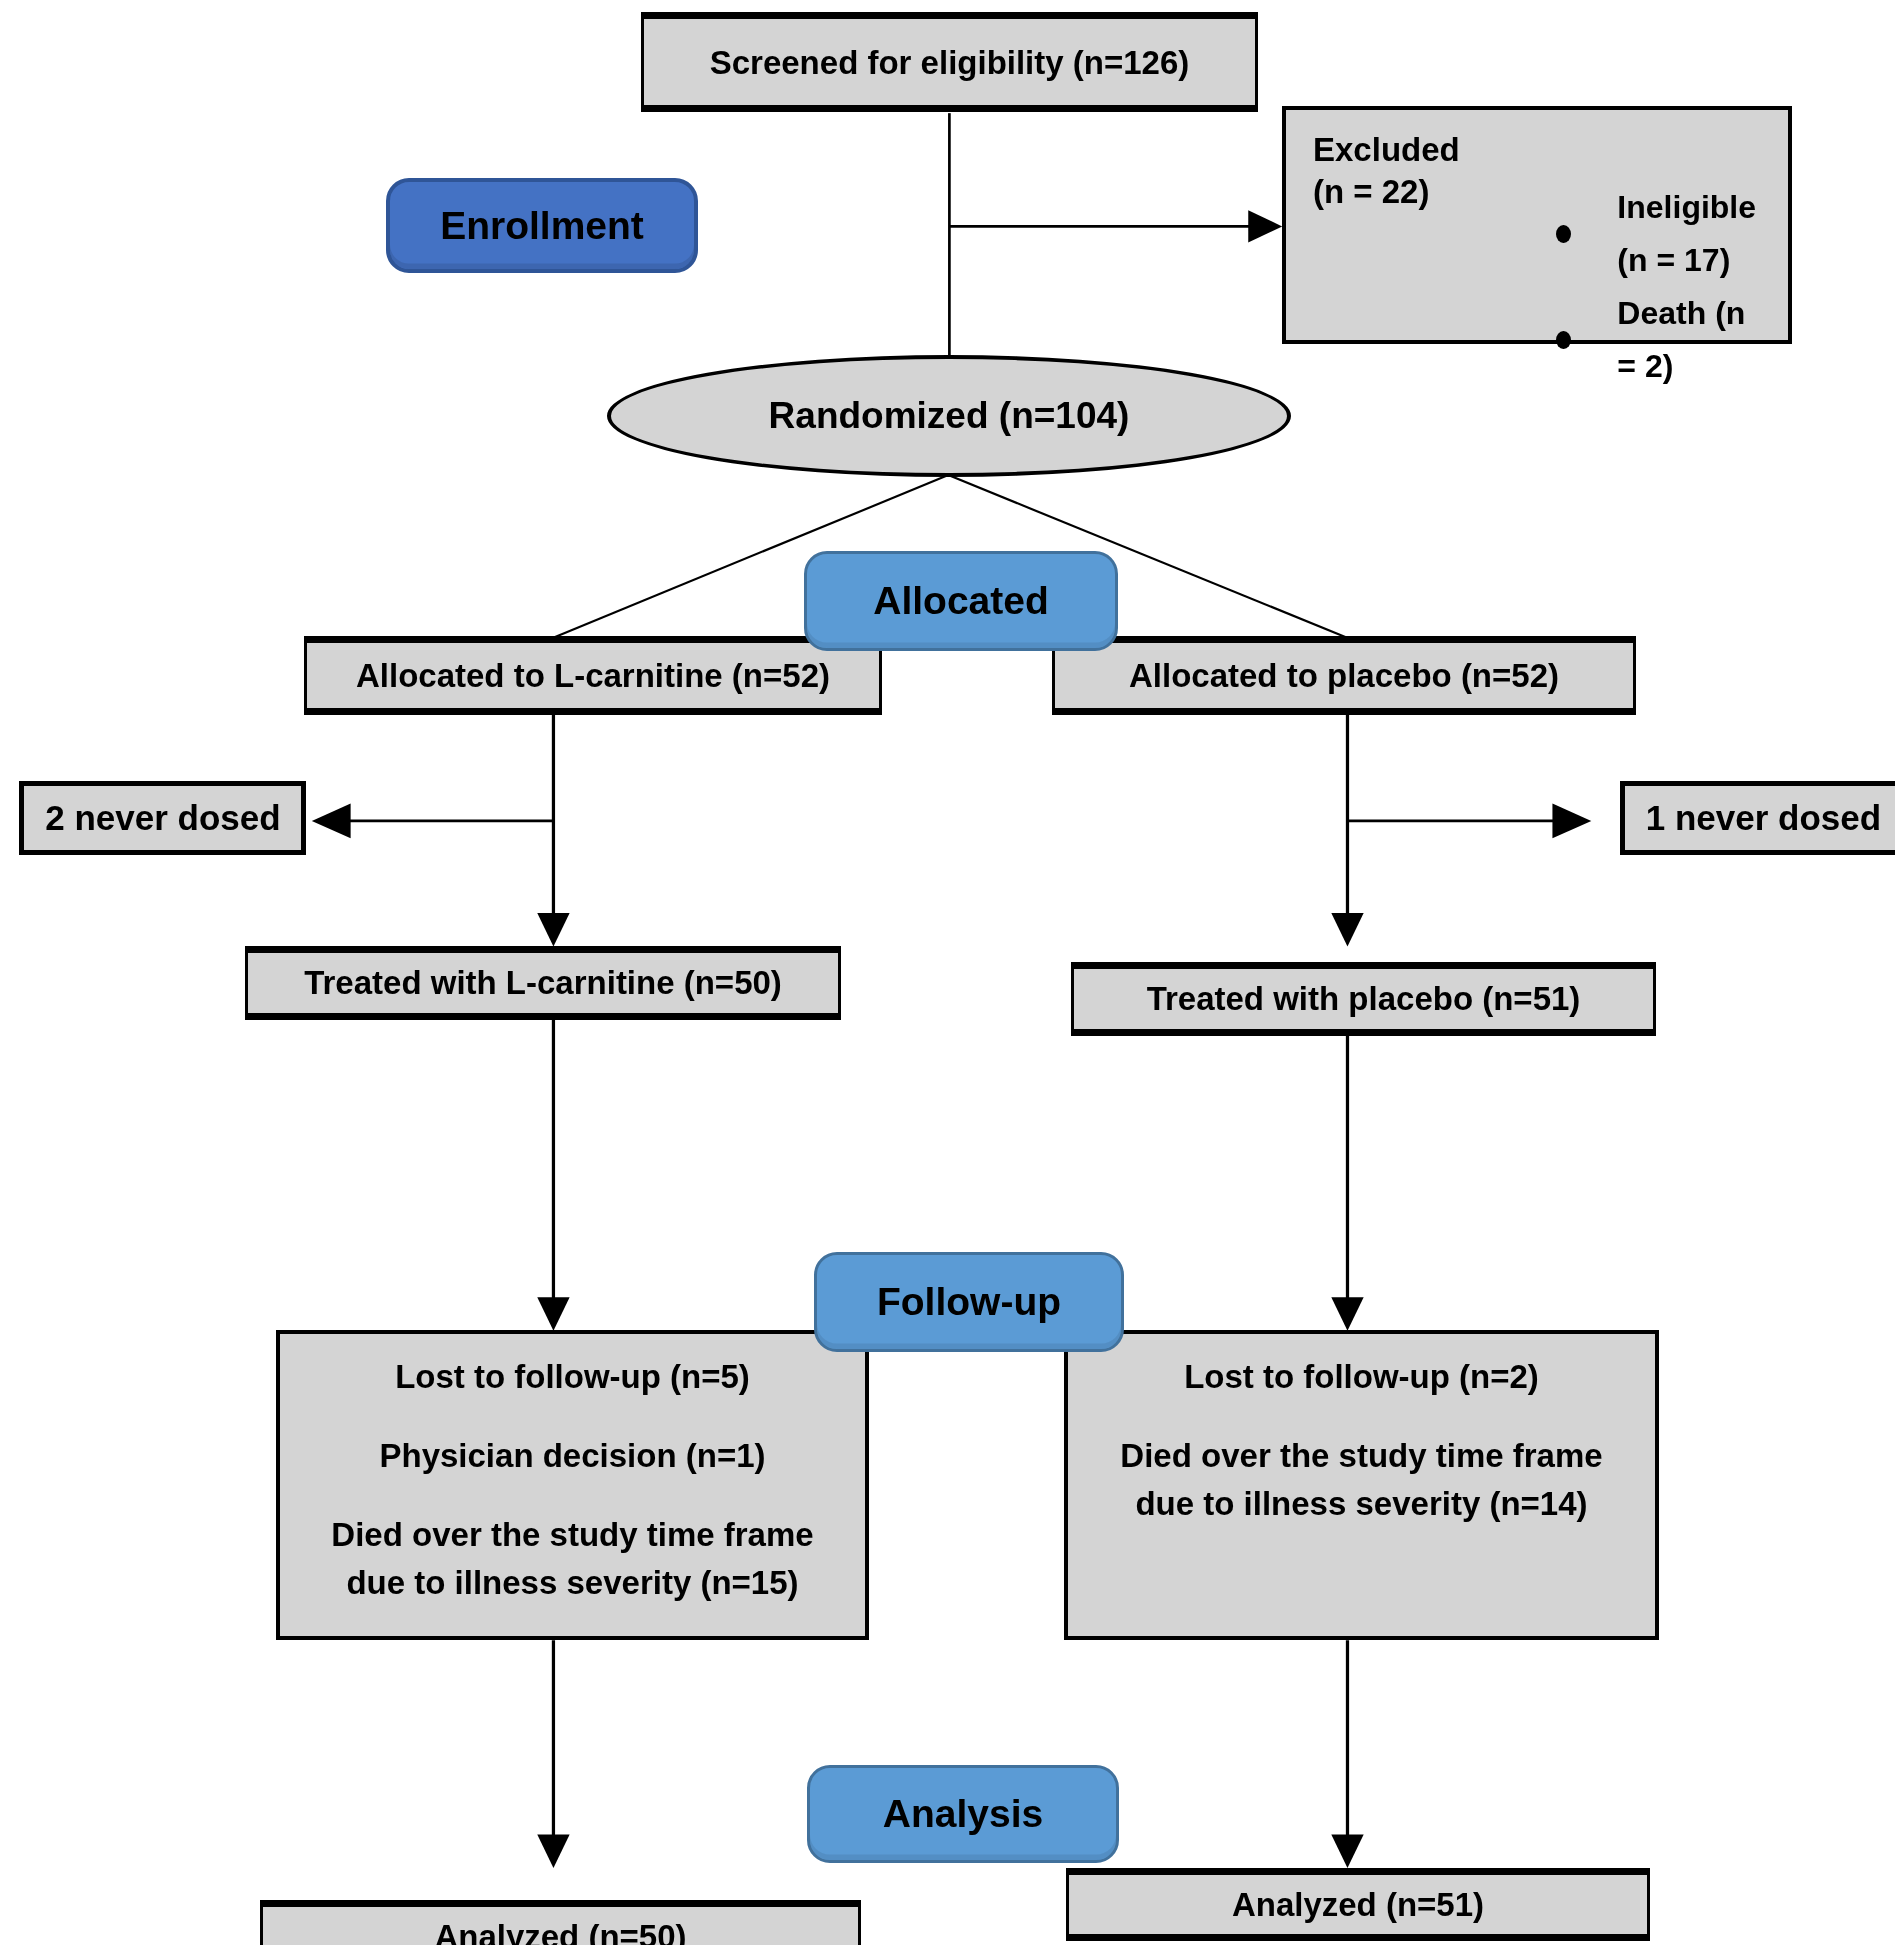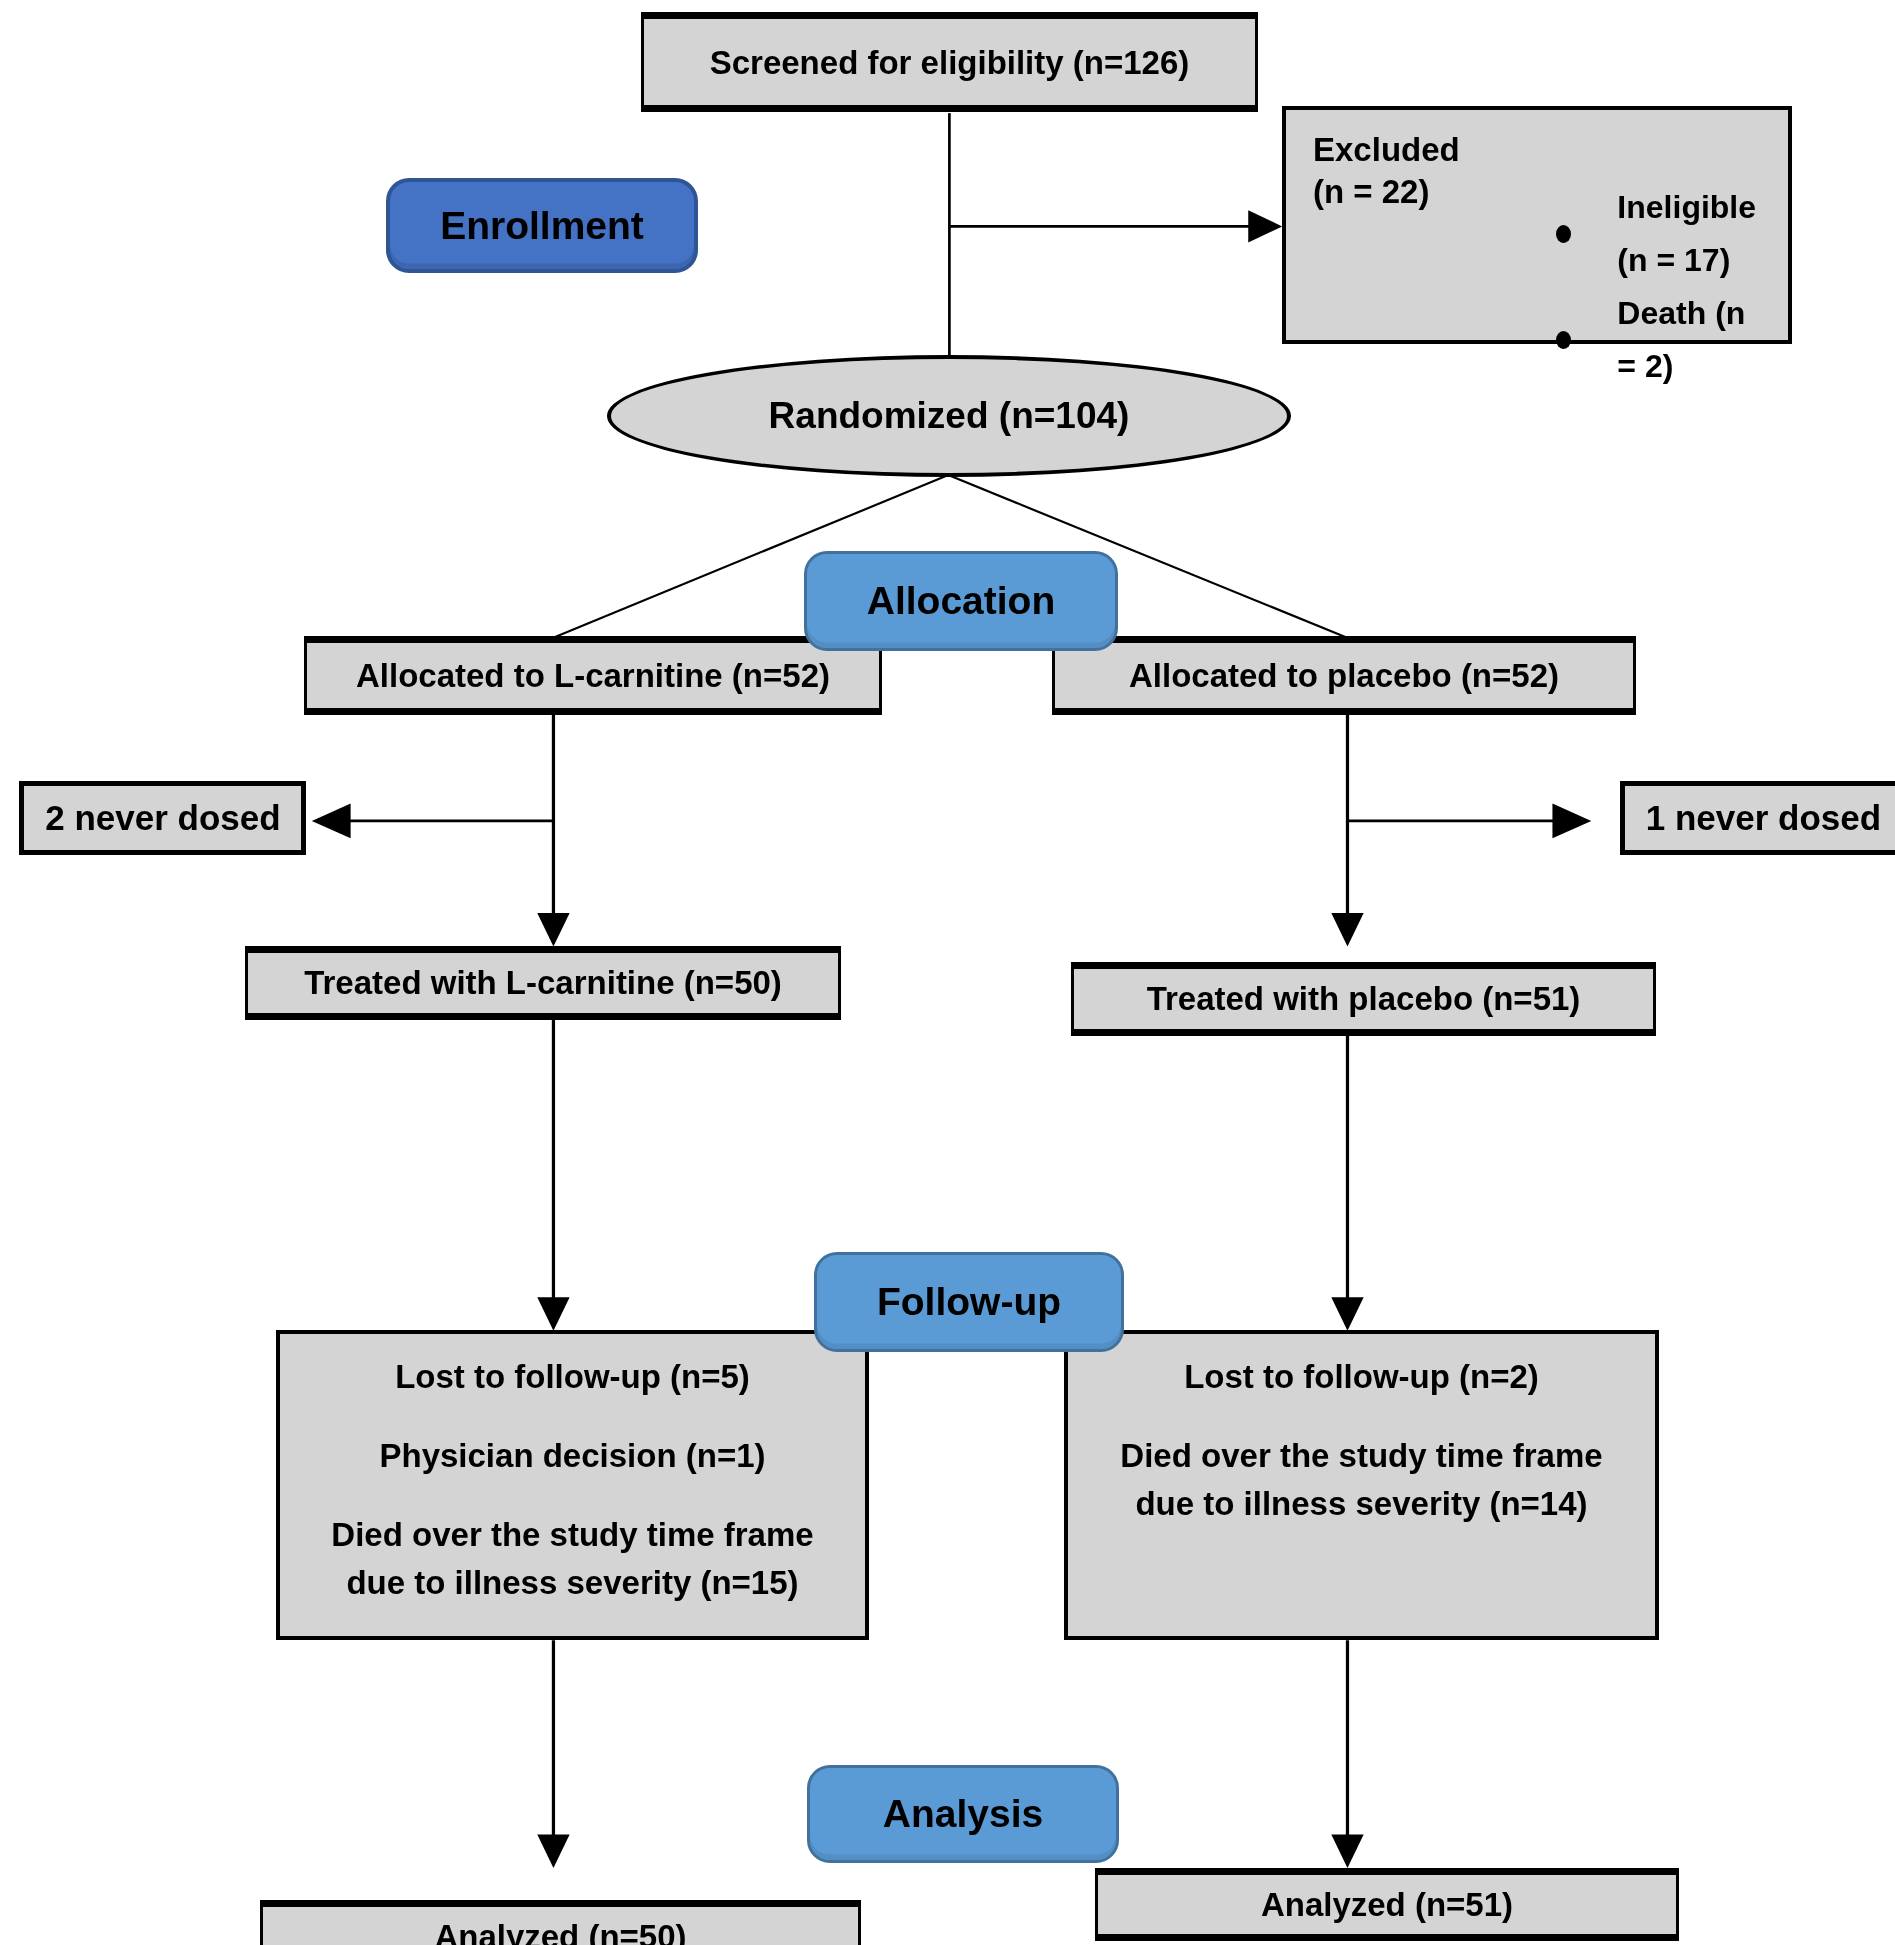--- a/index.html
+++ b/index.html
@@ -153,21 +153,21 @@
         <span>Death (n = 2)</span>
       </li>
     </ul>
   </div>
 
   <div class="ellipse" style="left:607px;top:355px;width:684px;height:122px;">Randomized (n=104)</div>
 
   <div class="gbox thickTB" style="left:264px;top:636px;width:578px;height:79px;margin-left:40px;">Allocated to L-carnitine (n=52)</div>
   <div class="gbox thickTB" style="left:1052px;top:636px;width:584px;height:79px;">Allocated to placebo (n=52)</div>
 
-  <div class="chip chip-light" style="left:804px;top:551px;width:314px;height:100px;">Allocation</div>
+  <div class="chip chip-light" style="left:804px;top:551px;width:314px;height:100px;">Allocated</div>
 
   <div class="gbox smallbox" style="left:19.4px;top:781px;width:287px;height:74px;">2 never dosed</div>
   <div class="gbox smallbox" style="left:1596px;top:781px;width:287px;height:74px;margin-left:24px;">1 never dosed</div>
 
   <div class="gbox thickTB" style="left:245px;top:946px;width:596px;height:74px;">Treated with L-carnitine (n=50)</div>
   <div class="gbox thickTB" style="left:1071px;top:946px;width:585px;height:74px;margin-top:16px;">Treated with placebo (n=51)</div>
 
   <div class="chip chip-light" style="left:814px;top:1252px;width:310px;height:100px;">Follow-up</div>
 
   <div class="gbox multibox" style="left:264px;top:1330px;width:593px;height:310px;margin-left:12px;">
@@ -179,16 +179,16 @@
 
   <div class="gbox multibox" style="left:1064px;top:1330px;width:595px;height:310px;">
     <div class="fu-line">Lost to follow-up (n=2)</div>
     <div class="fu-line">Died over the study time frame
 due to illness severity (n=14)</div>
   </div>
 
   <div class="chip chip-light" style="left:807px;top:1765px;width:312px;height:98px;">Analysis</div>
 
   <div class="gbox thickTB" style="left:260px;top:1868px;width:601px;height:73px;margin-top:32px;">Analyzed (n=50)</div>
-  <div class="gbox thickTB" style="left:1095px;top:1868px;width:584px;height:73px;">Analyzed (n=51)</div>
+  <div class="gbox thickTB" style="left:1066px;top:1868px;width:584px;height:73px;">Analyzed (n=51)</div>
 
 </div>
 
 
 </body></html>

